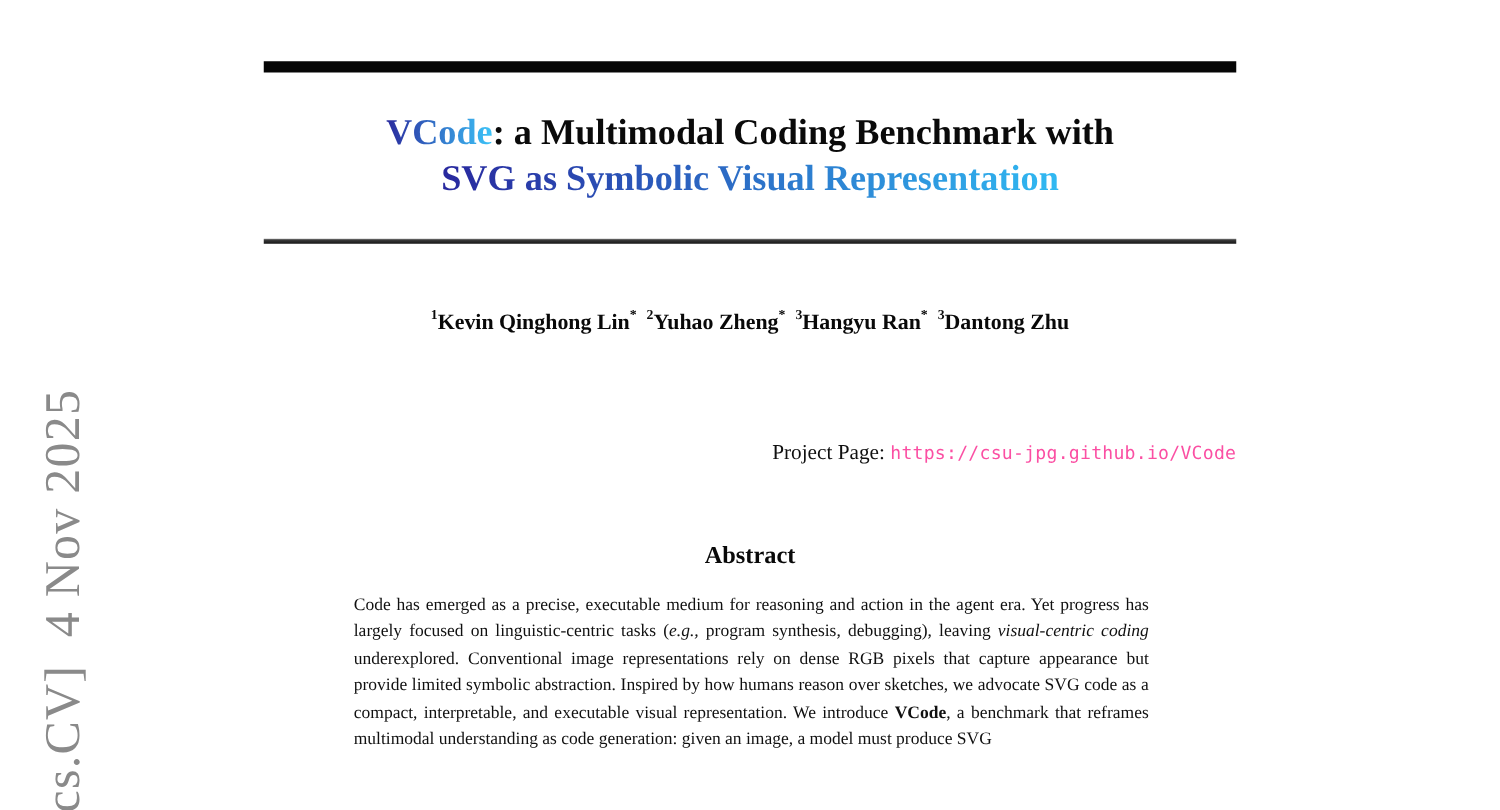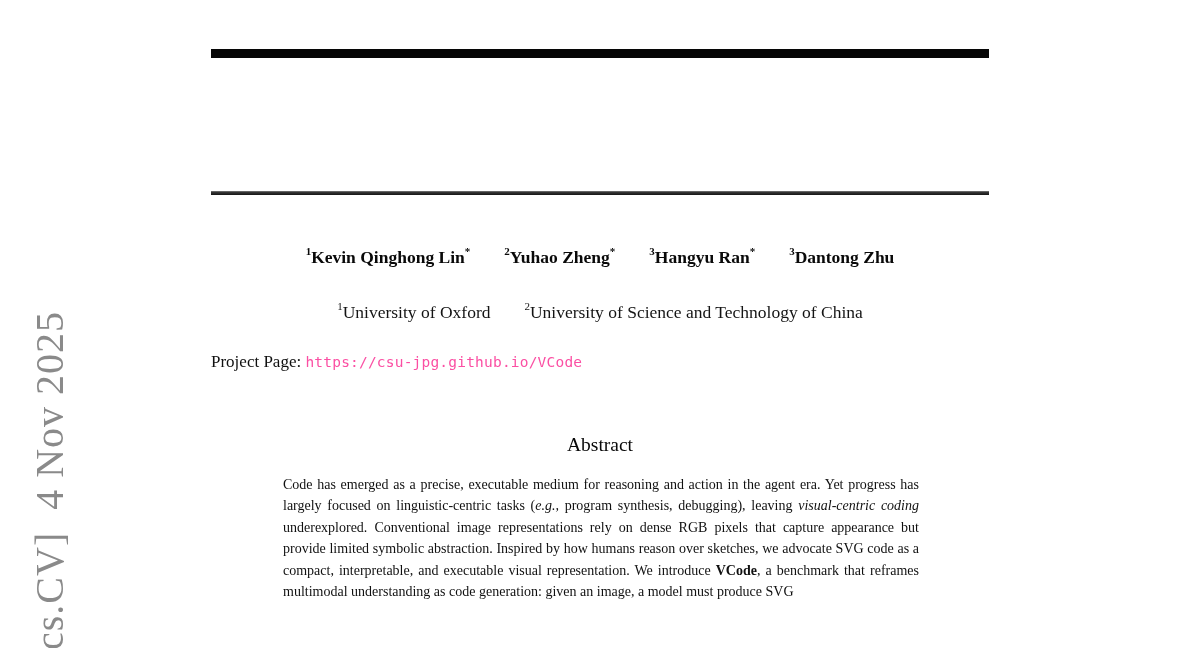--- a/index.html
+++ b/index.html
@@ -36,55 +36,55 @@
   @supports not ((-webkit-background-clip: text) or (background-clip: text)){
     .grad1,.grad2{color:#1c64d8;background:none;}
   }
 
   
   .authors{position:absolute;left:211px;top:246px;width:778px;text-align:center;
            font-weight:bold;font-size:17.5px;color:#090909;}
   .affils{position:absolute;left:211px;top:301px;width:778px;text-align:center;
           font-size:17.5px;color:#141414;}
   .arow{line-height:22.5px;white-space:nowrap;}
-  .person,.affil{margin:0 17px;white-space:nowrap;}
+  .person,.affil{margin:0 4px;white-space:nowrap;}
   .authors sup,.affils sup{font-size:11px;line-height:0;position:relative;top:-1px;}
 
   
-  .project{position:absolute;left:211px;top:352px;width:778px;text-align:left;
+  .project{position:absolute;left:211px;top:352px;width:778px;text-align:right;
            font-size:17px;color:#101010;}
   .plink{font-family:"DejaVu Sans Mono","Liberation Mono",monospace;
          font-size:14.5px;color:var(--pink);text-decoration:none;letter-spacing:0.2px;}
 
   
   .abs-head{position:absolute;left:211px;top:434px;width:778px;text-align:center;
-            font-weight:normal;font-size:19.5px;color:#090909;}
+            font-weight:bold;font-size:19.5px;color:#090909;}
   .abs-body{position:absolute;left:283px;top:474px;width:636px;margin:0;
             font-size:14px;line-height:21.4px;text-align:justify;color:#101010;}
   .seg-italic{font-style:italic;}
   .seg-bold{font-weight:bold;}
 </style>
 </head>
 <body>
 
 <div class="page">
 
   <div class="stamp">cs.CV]  4 Nov 2025</div>
 
   <div class="topbar"></div>
 
+  <h1 class="title"><span class="grad1">VCode</span><span>: a Multimodal Coding Benchmark with</span><br><span class="grad2">SVG as Symbolic Visual Representation</span></h1>
 
   <div class="midrule"></div>
 
   <div class="authors">
     <div class="arow" id="authors-row1"><span class="person"><sup>1</sup>Kevin Qinghong Lin<sup>*</sup></span><span class="person"><sup>2</sup>Yuhao Zheng<sup>*</sup></span><span class="person"><sup>3</sup>Hangyu Ran<sup>*</sup></span><span class="person"><sup>3</sup>Dantong Zhu</span></div>
   </div>
 
   <div class="affils">
-    <div class="arow" id="affil-row1"><span class="affil"><sup>1</sup>University of Oxford</span><span class="affil"><sup>2</sup>University of Science and Technology of China</span></div>
   </div>
 
   <div class="project">
     <span>Project Page:</span>
     <a class="plink" href="#">https://csu-jpg.github.io/VCode</a>
   </div>
 
   <div class="abs-head">Abstract</div>
 
   <p class="abs-body" id="abstract-body"><span class="seg-normal">Code has emerged as a precise, executable medium for reasoning and action in the agent era. Yet progress has largely focused on linguistic-centric tasks (</span><span class="seg-italic">e.g.,</span><span class="seg-normal"> program synthesis, debugging), leaving </span><span class="seg-italic">visual-centric coding</span><span class="seg-normal"> underexplored. Conventional image representations rely on dense RGB pixels that capture appearance but provide limited symbolic abstraction. Inspired by how humans reason over sketches, we advocate SVG code as a compact, interpretable, and executable visual representation. We introduce </span><span class="seg-bold">VCode</span><span class="seg-normal">, a benchmark that reframes multimodal understanding as code generation: given an image, a model must produce SVG</span></p>

